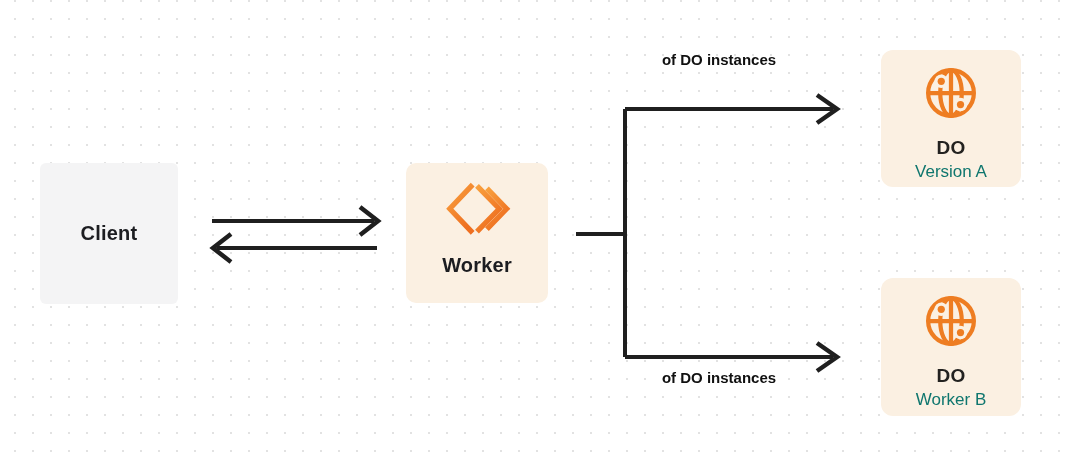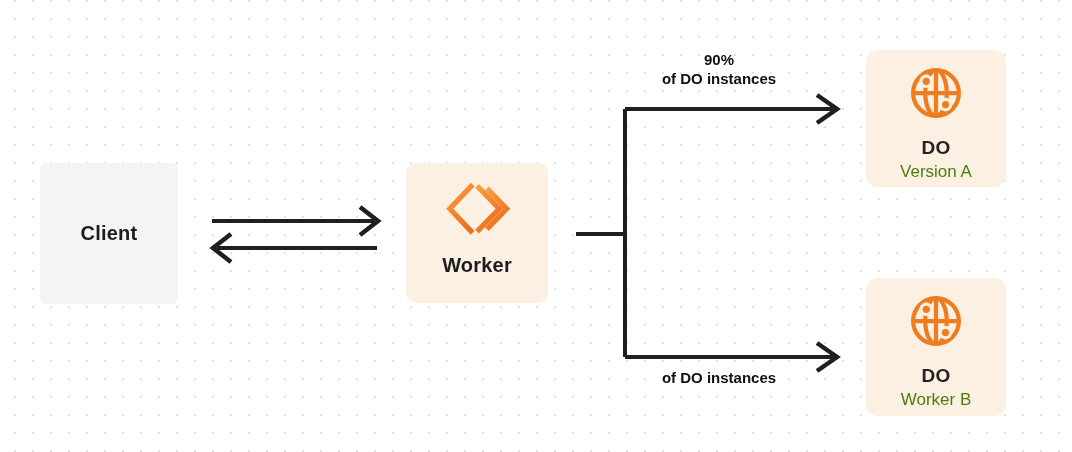--- a/index.html
+++ b/index.html
@@ -58,35 +58,36 @@
     font-weight: 700;
     color: #1c1d21;
     letter-spacing: 0.2px;
   }
   .do-node {
     width: 140px;
     background: #fbf0e2;
     border-radius: 12px;
     justify-content: flex-start;
     padding-top: 13px;
+    margin-left: 15px;
   }
   .do-node.version-a { left: 866px; top: 50px;  height: 137px; }
   .do-node.version-b { left: 866px; top: 278px; height: 138px; }
   .do-title {
     margin-top: 14px;
     font-size: 19px;
     font-weight: 700;
     color: #232220;
     letter-spacing: 0.3px;
   }
   .do-subtitle {
     margin-top: 3px;
     font-size: 17px;
     font-weight: 400;
-    color: #4d7c0f;
+    color: #0f766e;
   }
   .route-label {
     position: absolute;
     width: 200px;
     text-align: center;
     font-size: 15px;
     font-weight: 700;
     color: #101010;
     line-height: 19px;
   }
@@ -183,20 +184,19 @@
         <circle cx="16.2" cy="14.6" r="2.9" fill="#EE7D22"></circle>
         <circle cx="31.6" cy="33.2" r="5.4" fill="#fbf0e2"></circle>
         <circle cx="31.6" cy="33.2" r="2.9" fill="#EE7D22"></circle>
       </svg>
     </span>
     <span class="do-title">DO</span>
     <span class="do-subtitle">Worker B</span>
   </div>
 
   <div class="route-label top">
-    <div>90%</div>
     <div>of DO instances</div>
   </div>
   <div class="route-label bottom">
     <div>of DO instances</div>
   </div>
 
 </div>
 
 </body></html>

